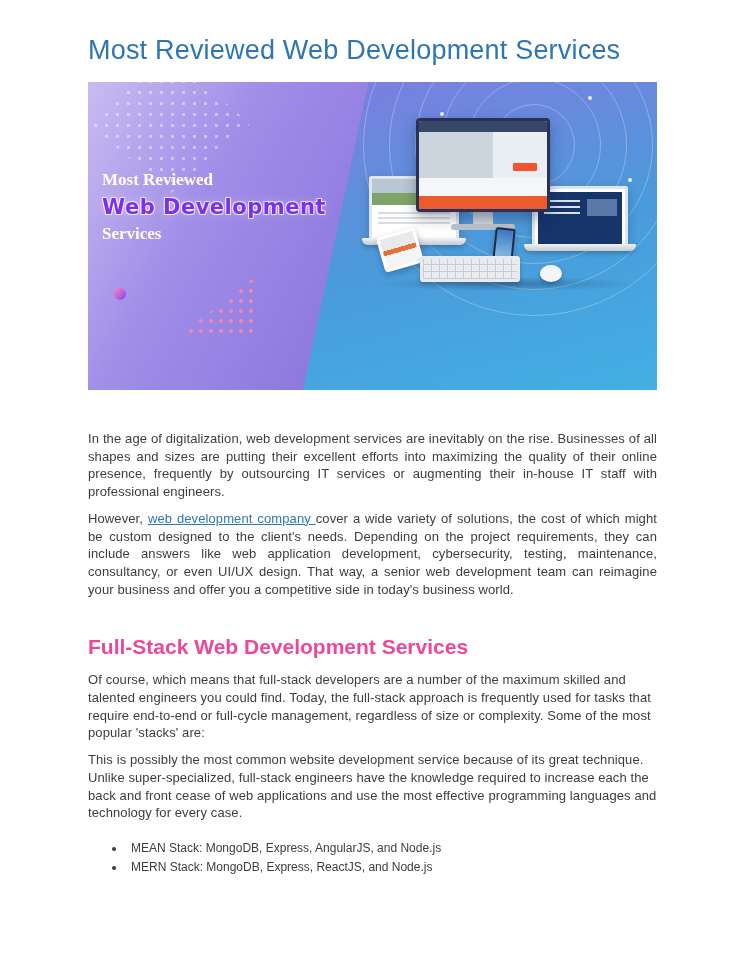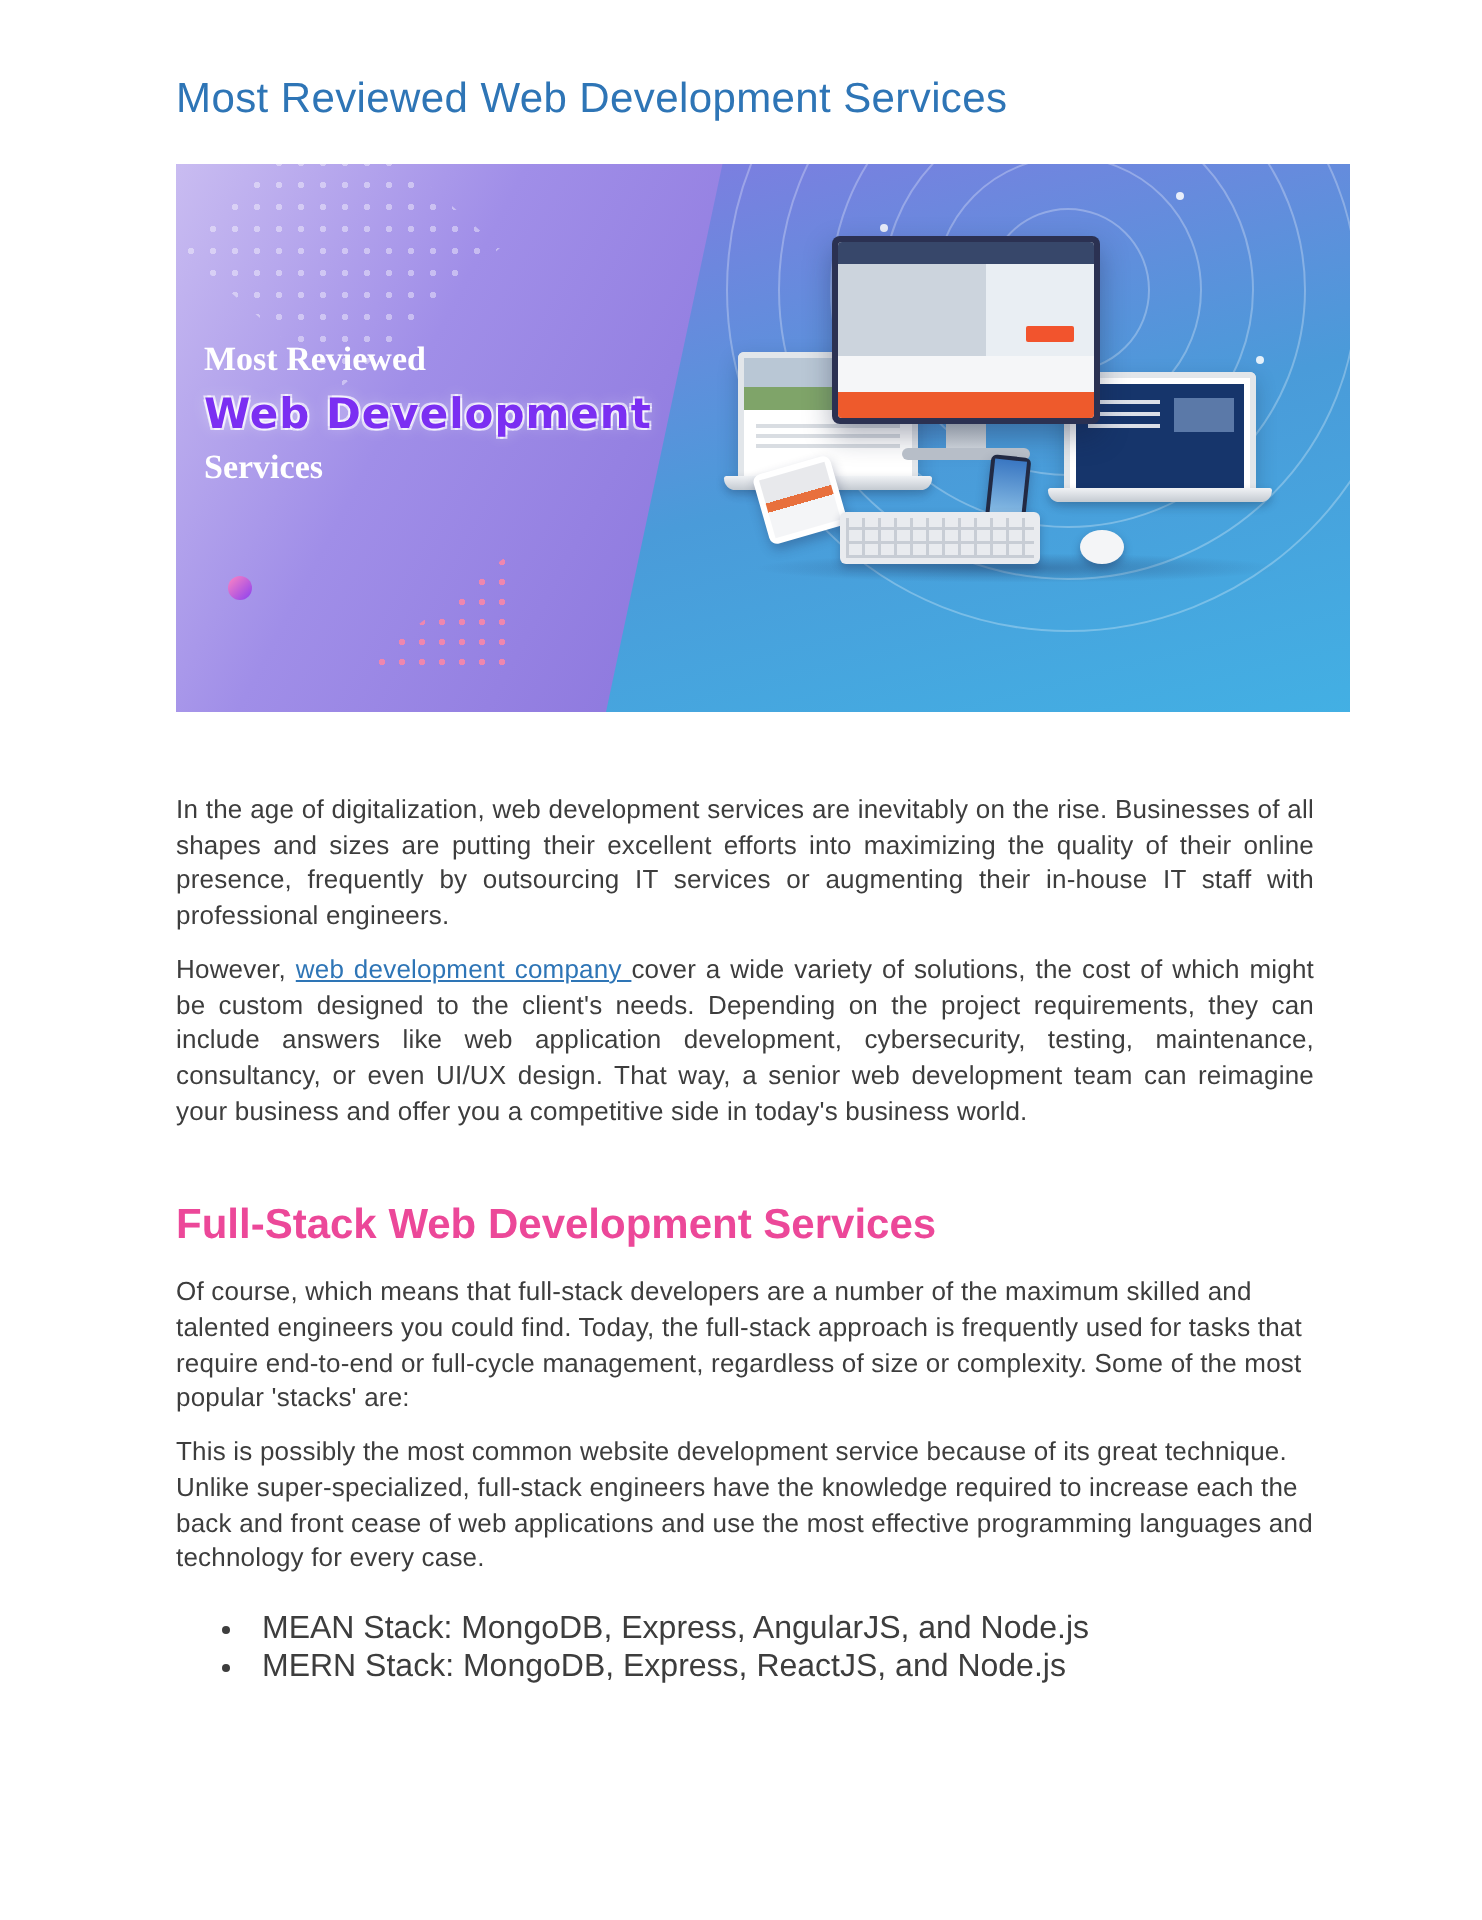--- a/index.html
+++ b/index.html
@@ -7,35 +7,34 @@
     position:relative;
     width:741px;height:960px;
     background:#ffffff;
     font-family:"Liberation Sans",sans-serif;
     box-sizing:border-box;
     padding:34px 84px 0 88px;
     overflow:hidden;
   }
   .doc-title{
     margin:0 0 16px 0;
-    font-size:21px;
+    font-size:27px;
     line-height:32px;
     font-weight:400;
     color:#2E75B6;
     letter-spacing:0.2px;
   }
   
   .banner{
     position:relative;
-    width:569px;height:274px;
+    width:569px;height:308px;
     margin:0 0 40px 0;
     overflow:hidden;
     background:linear-gradient(118deg,#cabdf2 0%,#a violet 0%,#a violet 0%);
     background:linear-gradient(118deg,#c9bcf1 0%,#a08ee8 24%,#8a74dc 58%,#6f53c6 100%);
-    padding-left:18px;
   }
   .blue-panel{
     position:absolute;
     left:215px;top:0;
     width:520px;height:100%;
     transform:skewX(-12deg);
     transform-origin:bottom left;
     background:linear-gradient(165deg,#7b7fe0 0%,#4a9bd9 45%,#41b4e6 100%);
   }
   .ring{position:absolute;border:1px solid rgba(255,255,255,0.28);border-radius:50%;}
@@ -155,21 +154,21 @@
     line-height:22px;
     font-weight:700;
     color:#ec4899;
   }
   .bullet-list{
     list-style:disc;
     margin:17px 0 0 0;
     padding-left:38px;
   }
   .bullet-list li{
-    font-size:16px;
+    font-size:12px;
     line-height:19.5px;
     color:#3d3d3d;
     padding-left:5px;
   }
 </style>
 </head>
 <body>
 
 <div class="page">
 

